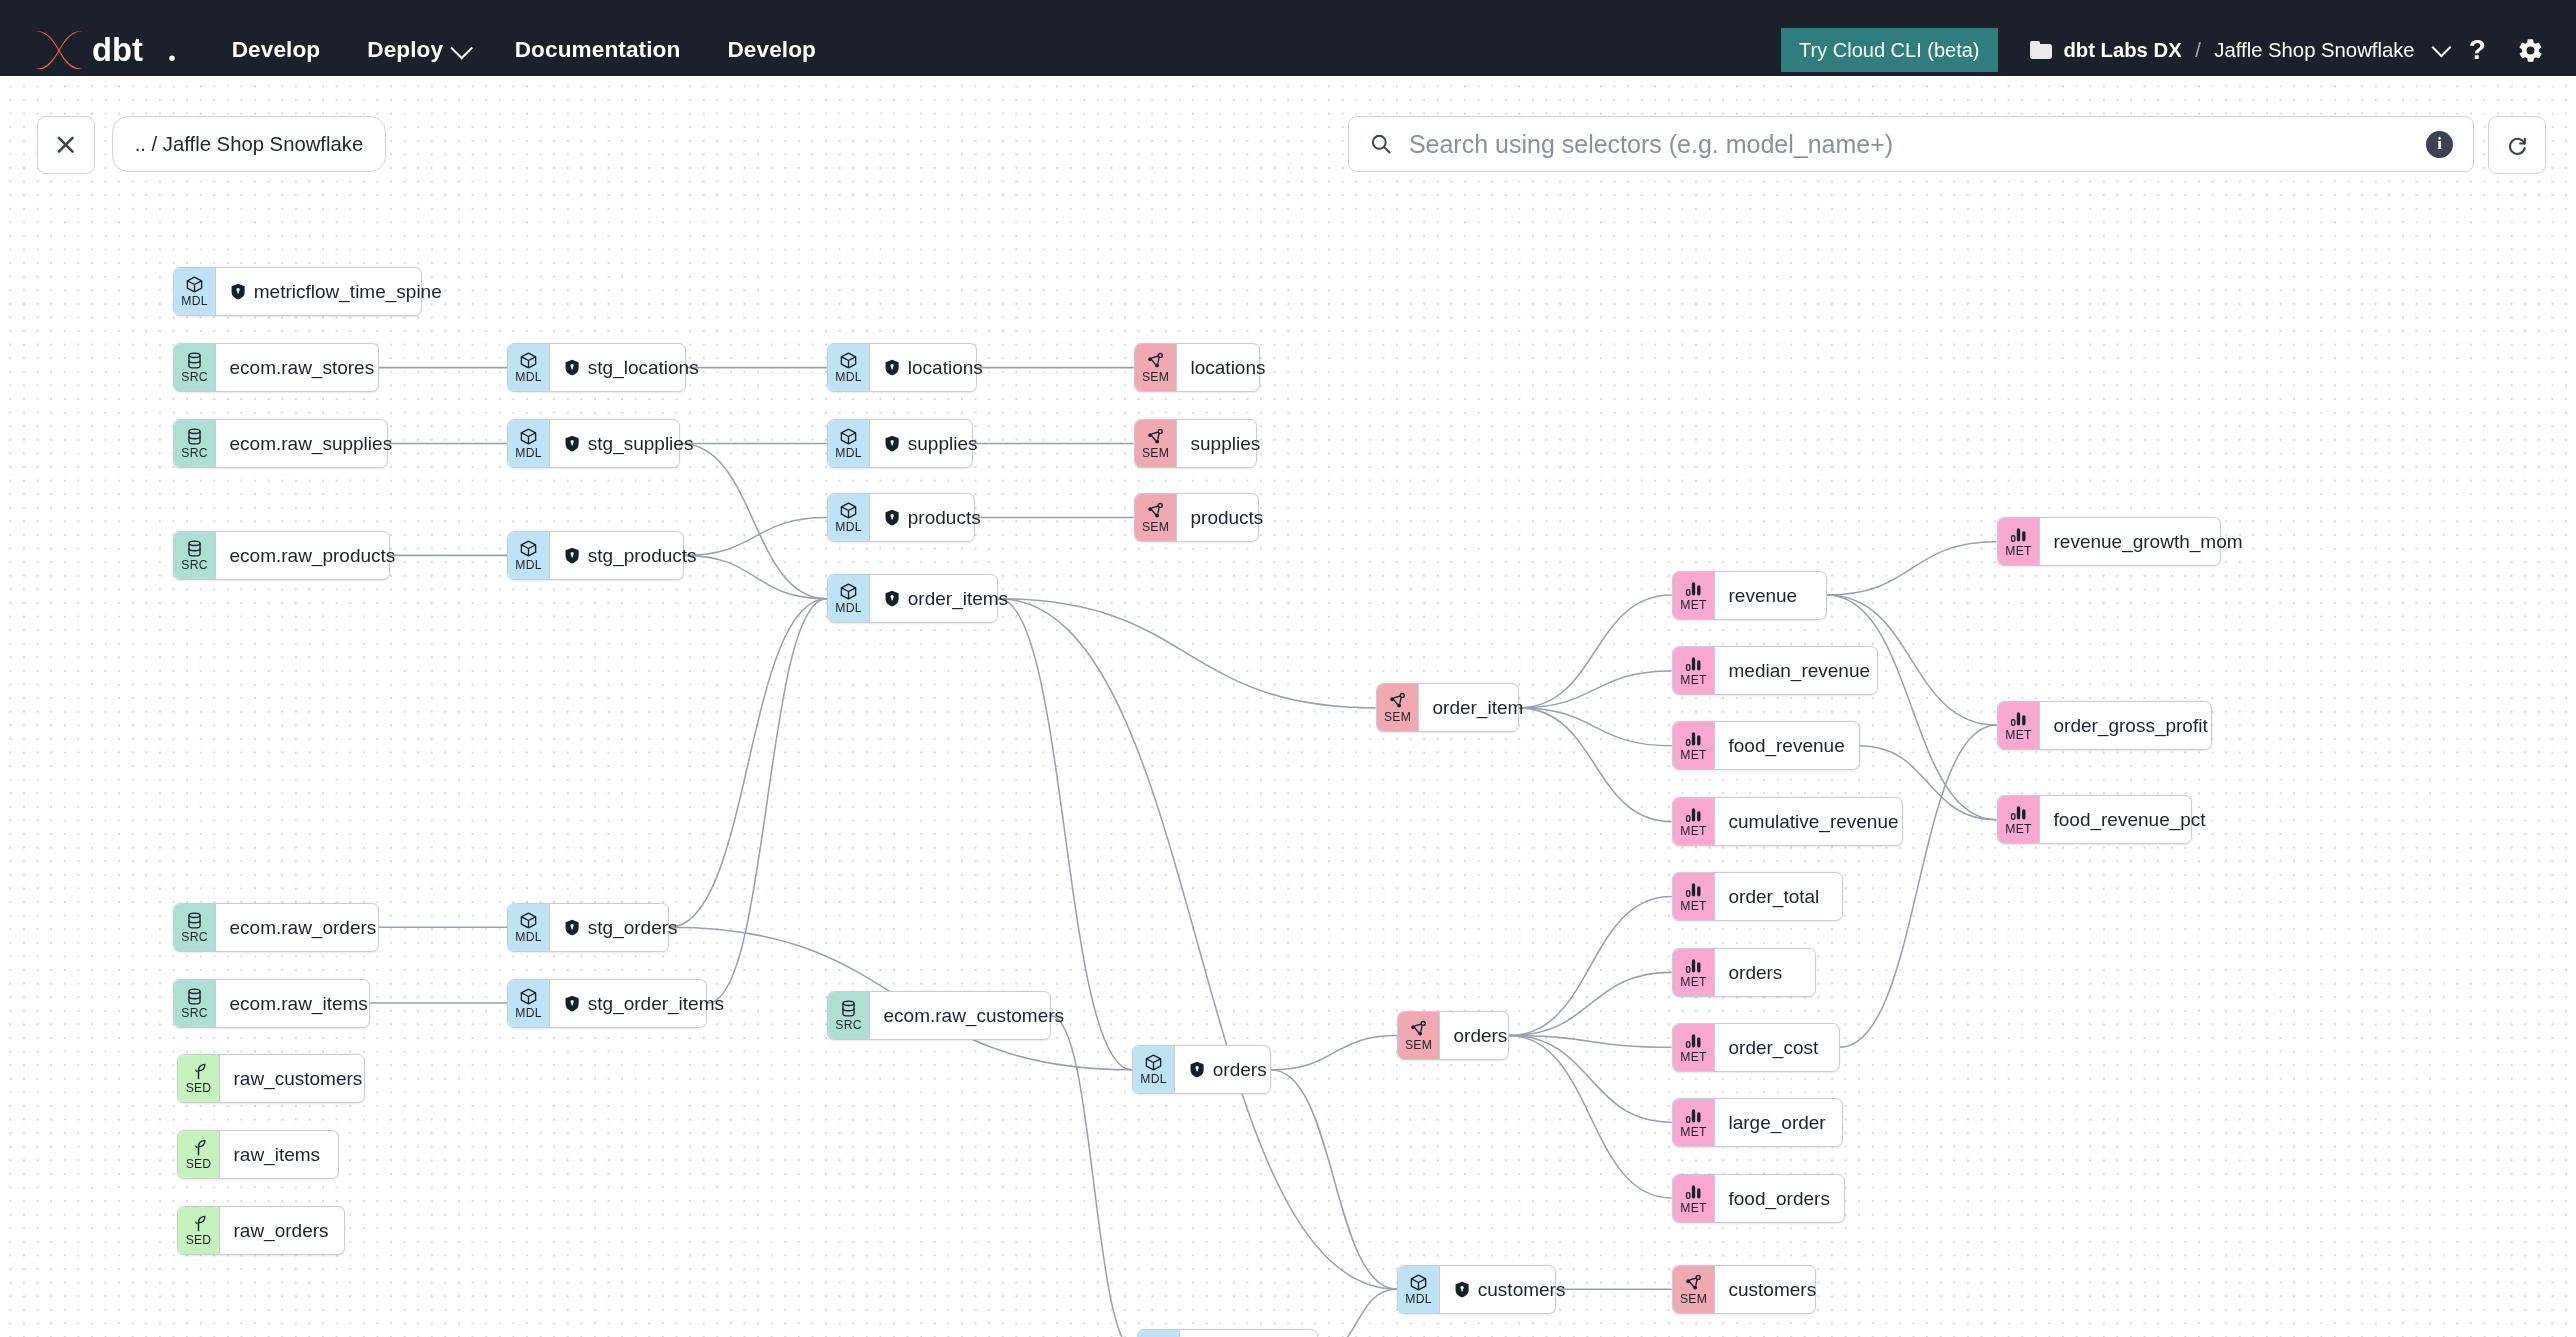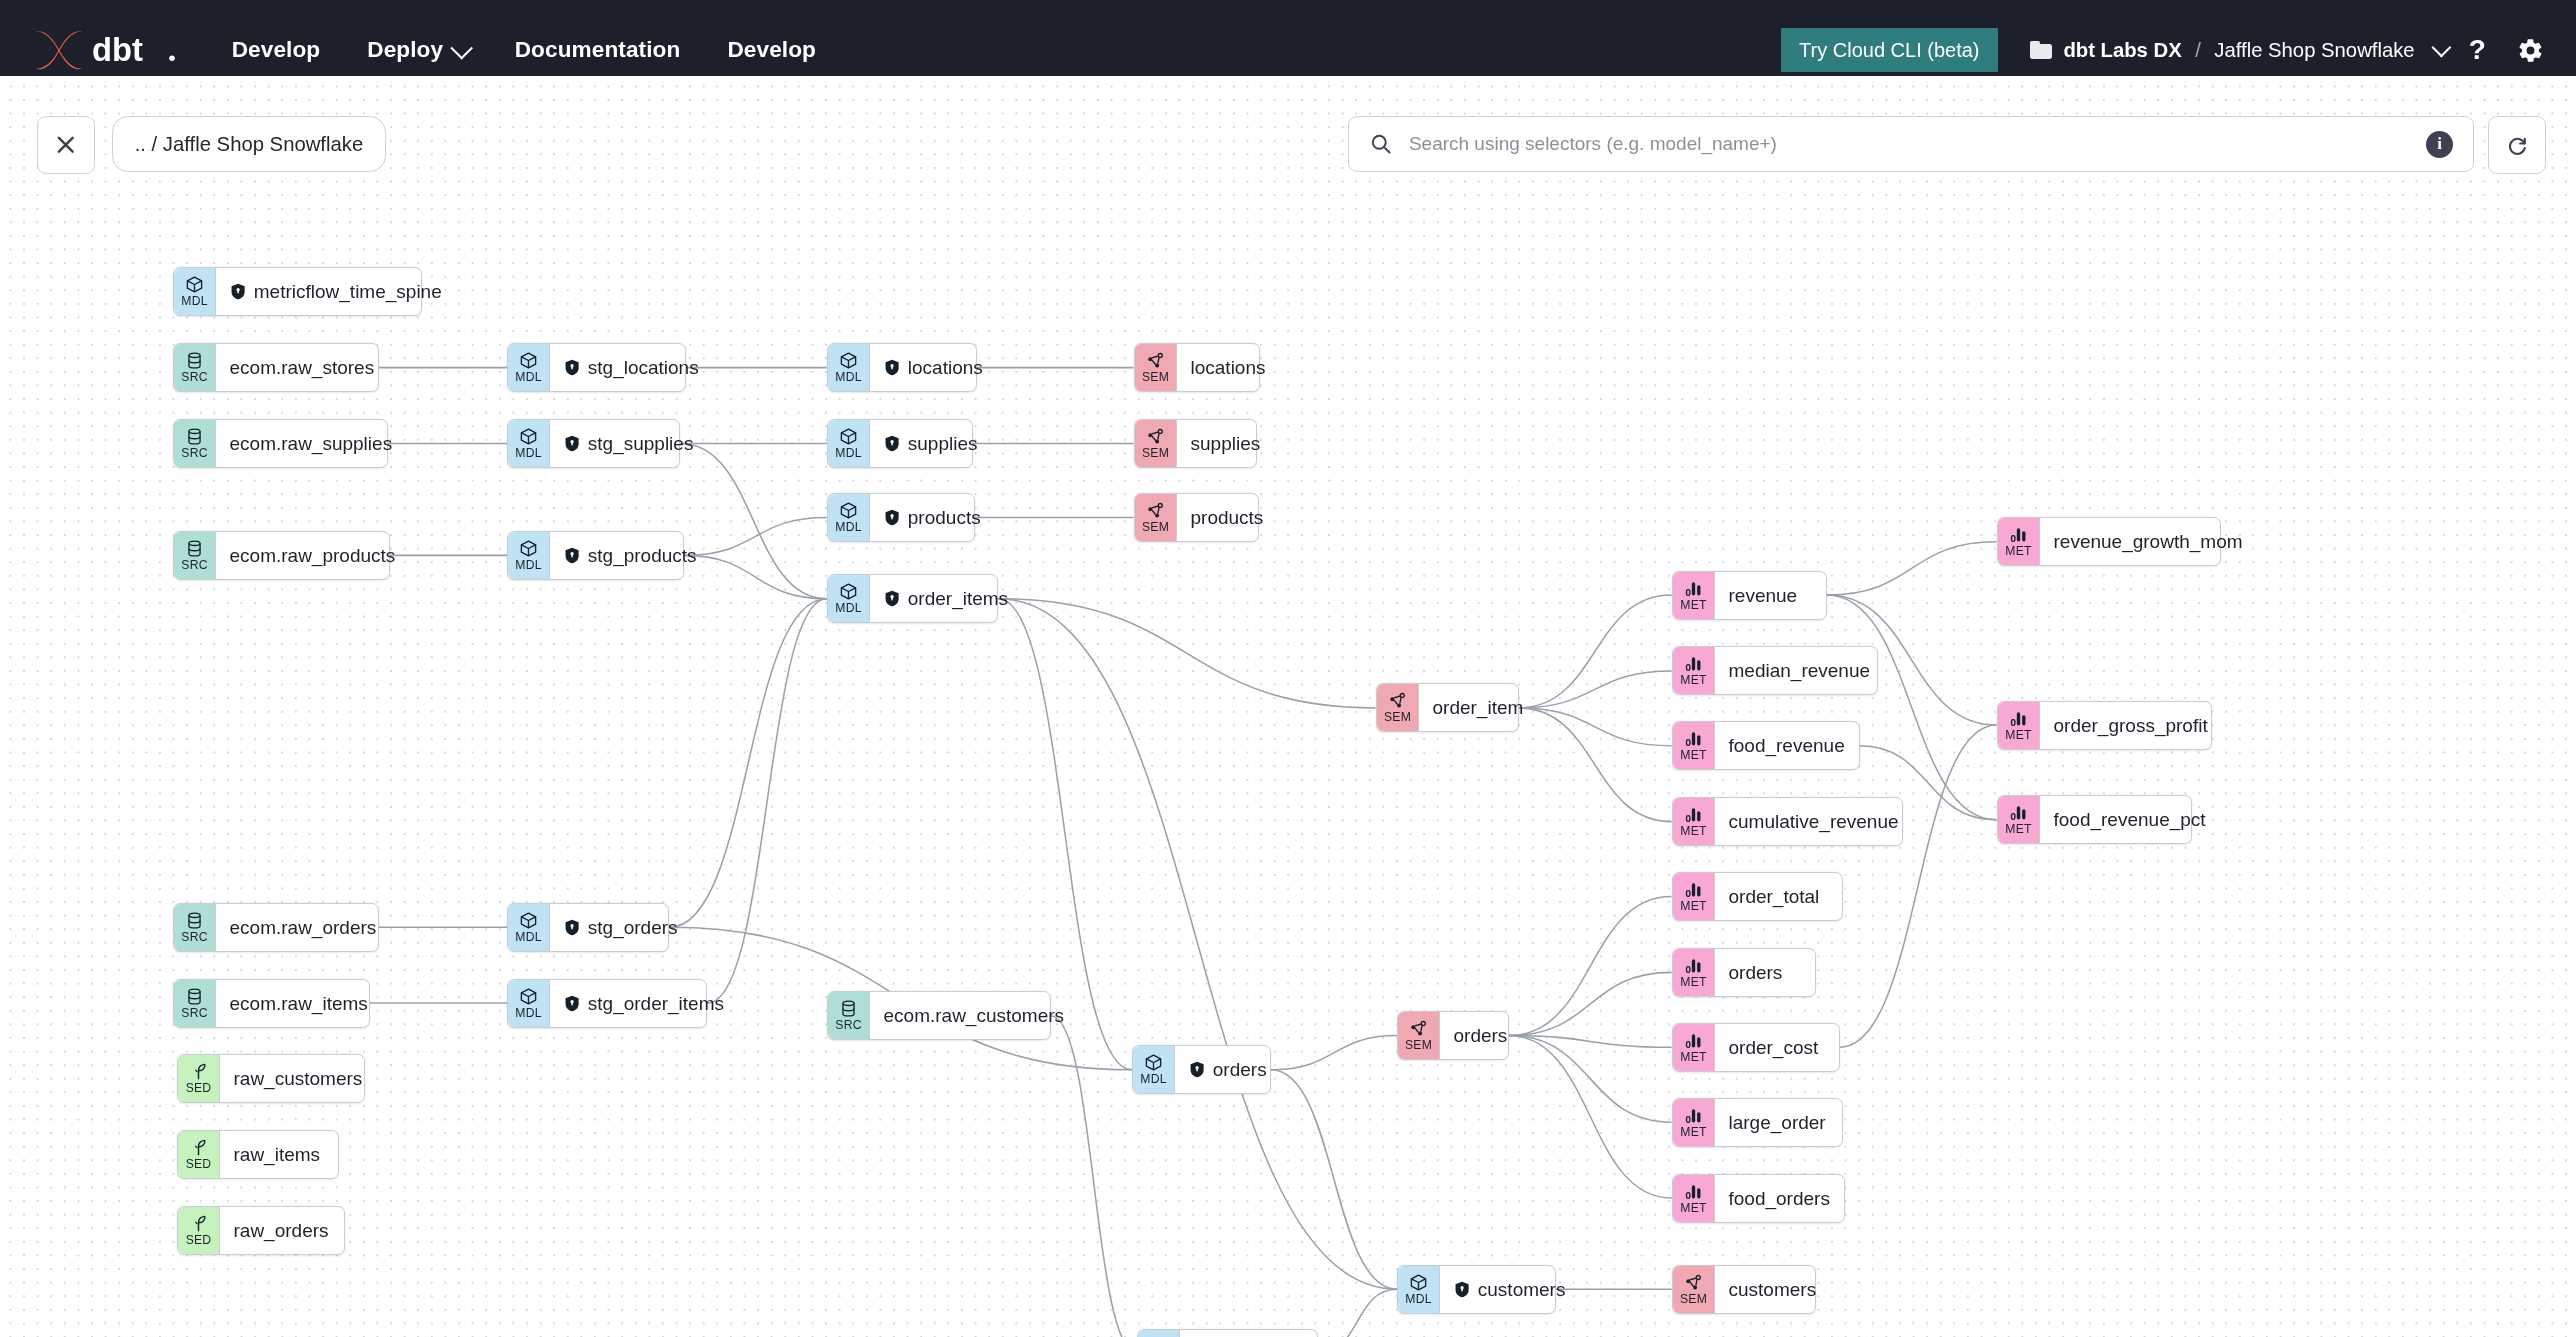--- a/index.html
+++ b/index.html
@@ -69,21 +69,21 @@
     background:#fff;border:0.9px solid #cfd2d8;border-radius:16px;
     display:flex;align-items:center;justify-content:center;padding:0 21.7px;
     font-size:20.3px;color:#232830;cursor:pointer;box-sizing:border-box;white-space:nowrap;
   }
   .tb-search{
     position:absolute;left:1348px;top:40px;width:1126px;height:56px;
     background:#fff;border:0.9px solid #cfd2d8;border-radius:9px;
     display:flex;align-items:center;padding:0 20px;box-sizing:border-box;gap:14.4px;
   }
   .tb-search input{
-    flex:1;border:none;outline:none;font-size:19px;color:#232830;
+    flex:1;border:none;outline:none;font-size:25px;color:#232830;
     font-family:"Liberation Sans", sans-serif;background:transparent;
   }
   .tb-search input::placeholder{color:#8b9099;}
   .info-ico{width:27px;height:27px;border-radius:50%;background:#3c4250;color:#fff;
             font-size:17px;font-weight:bold;display:flex;align-items:center;justify-content:center;
             cursor:pointer;flex:none;font-family:"Liberation Serif", serif;}
   .tb-refresh{
     position:absolute;left:2488px;top:40px;width:56px;height:56px;
     background:#fff;border:0.9px solid #cfd2d8;border-radius:9px;
     display:flex;align-items:center;justify-content:center;cursor:pointer;

